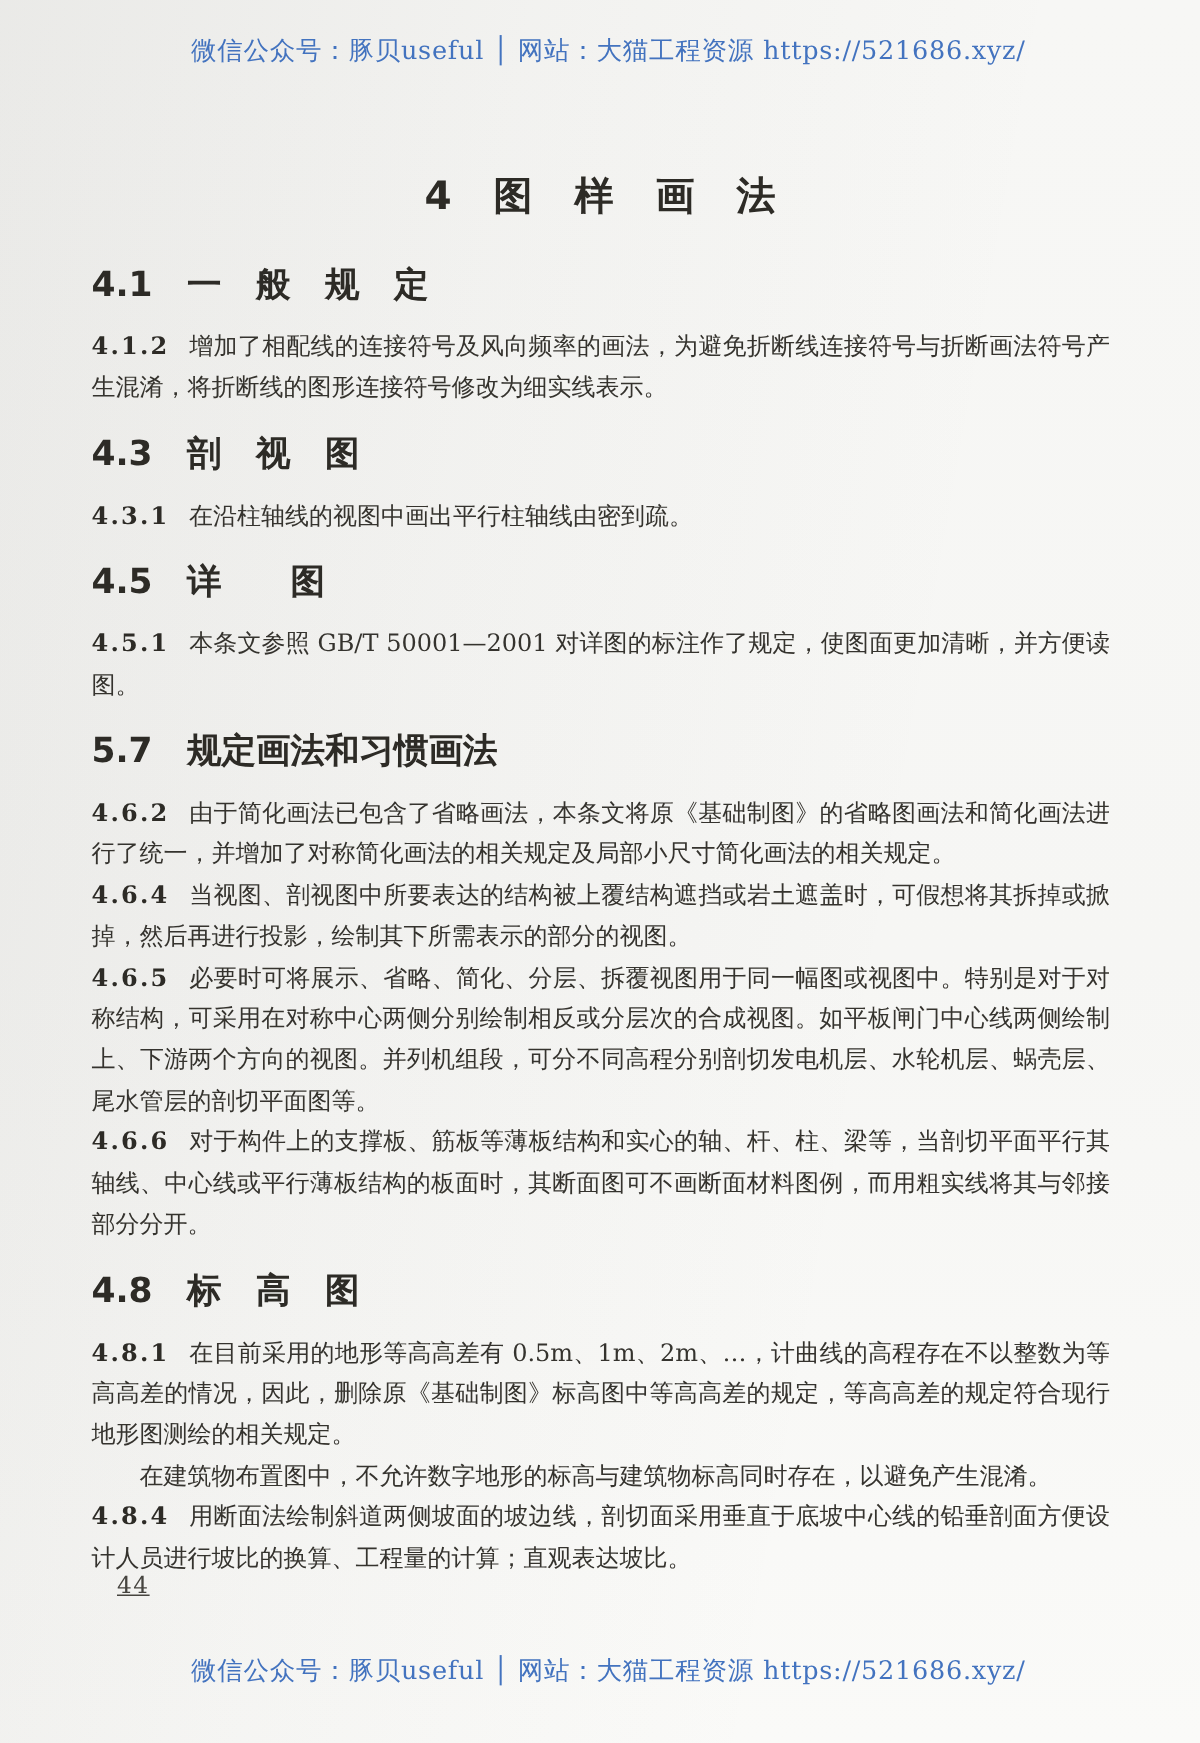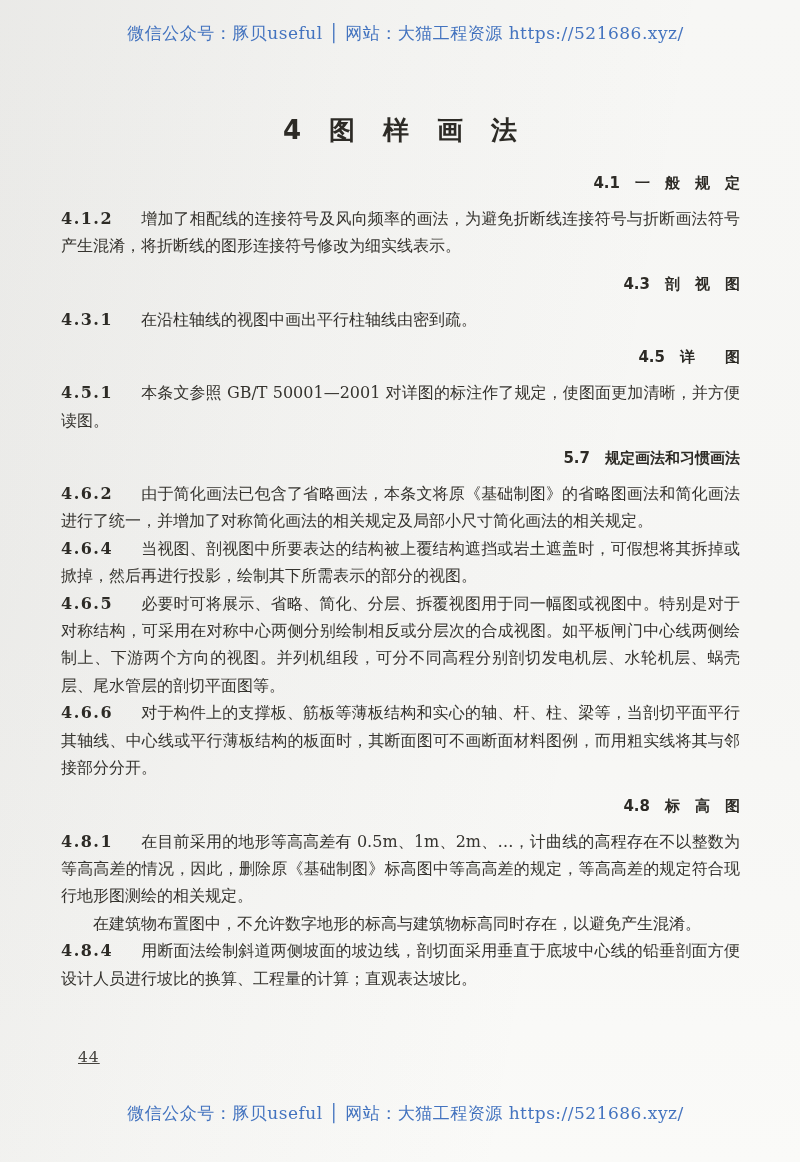--- a/index.html
+++ b/index.html
@@ -37,38 +37,38 @@
     padding-top:113px;
     text-align:center;
     font-family:"DejaVu Sans","Liberation Sans",sans-serif;
     font-weight:700;
     font-size:26px;
     color:#2d2b26;
     letter-spacing:1px;
   }
   .sec-heading{
     margin:15px 0 12px 0;
-    text-align:right;
+    text-align:left;
     font-family:"DejaVu Sans","Liberation Sans",sans-serif;
     font-weight:700;
-    font-size:15px;
+    font-size:23px;
     color:#2d2b26;
   }
   .clause{
     margin:0;
     font-size:16px;
     line-height:27.4px;
     text-align:justify;
     text-justify:inter-ideograph;
     color:#35332e;
   }
   .clause .clause-num{
     font-weight:700;
     letter-spacing:1.5px;
-    margin-right:28px;
+    margin-right:13px;
     color:#2d2b26;
   }
   .clause.indent{
     text-indent:2em;
   }
   .page-num{
     position:absolute;
     left:78px;top:1048px;
     font-size:15.5px;
     letter-spacing:1px;

